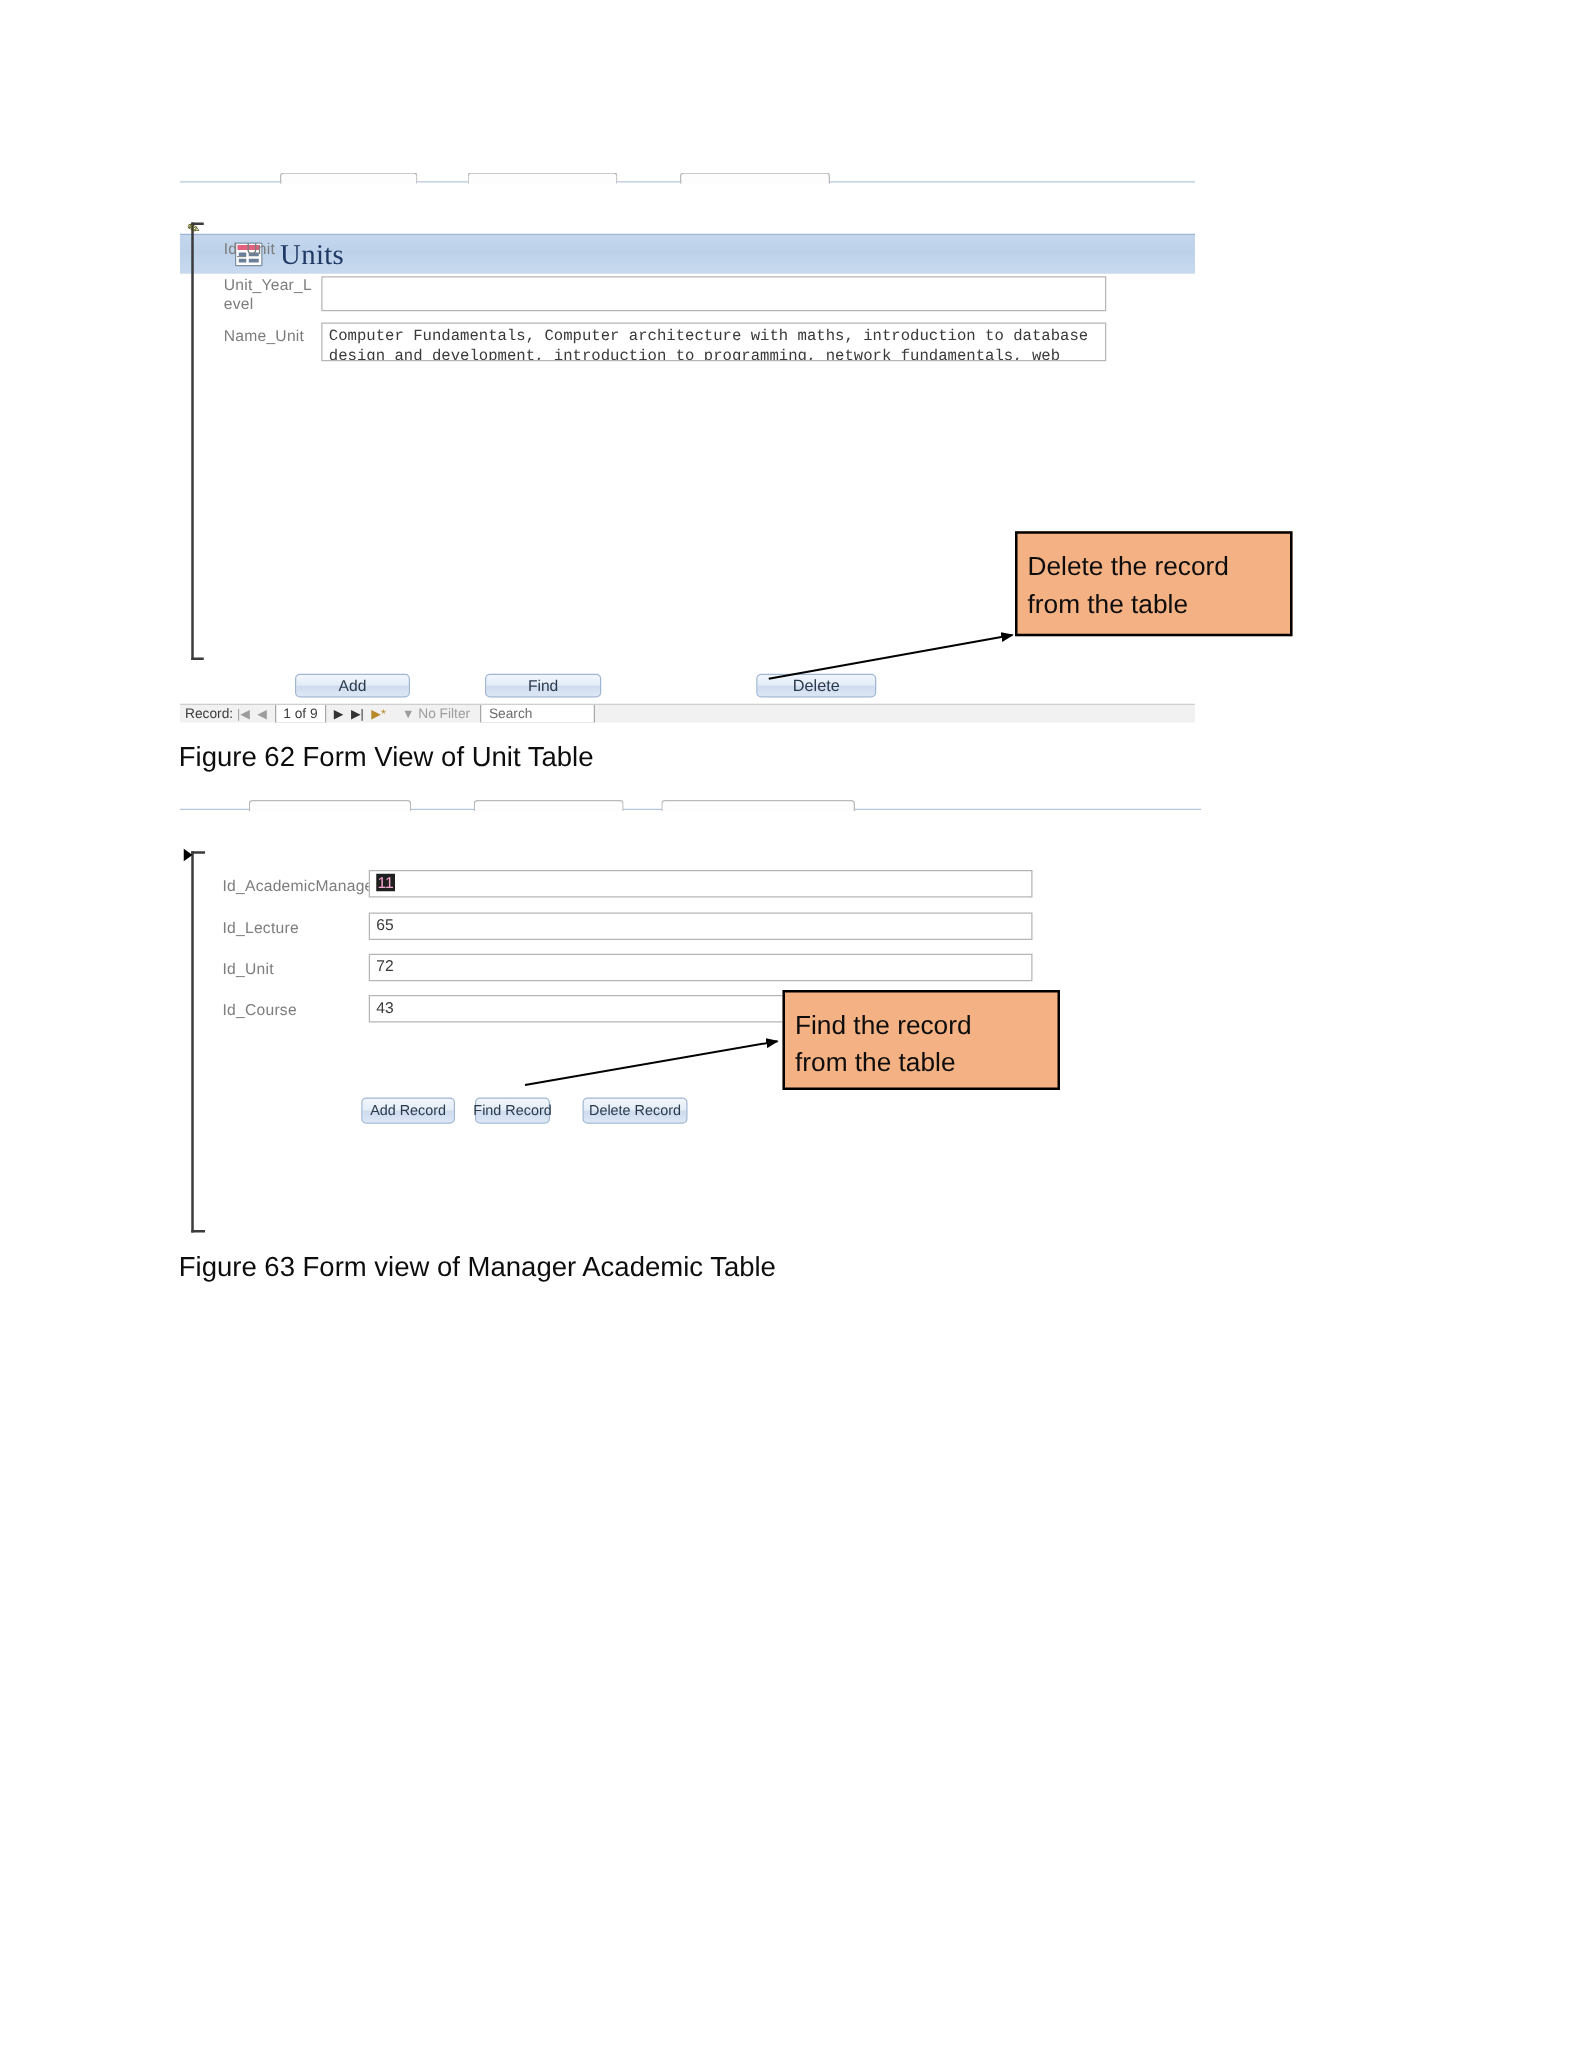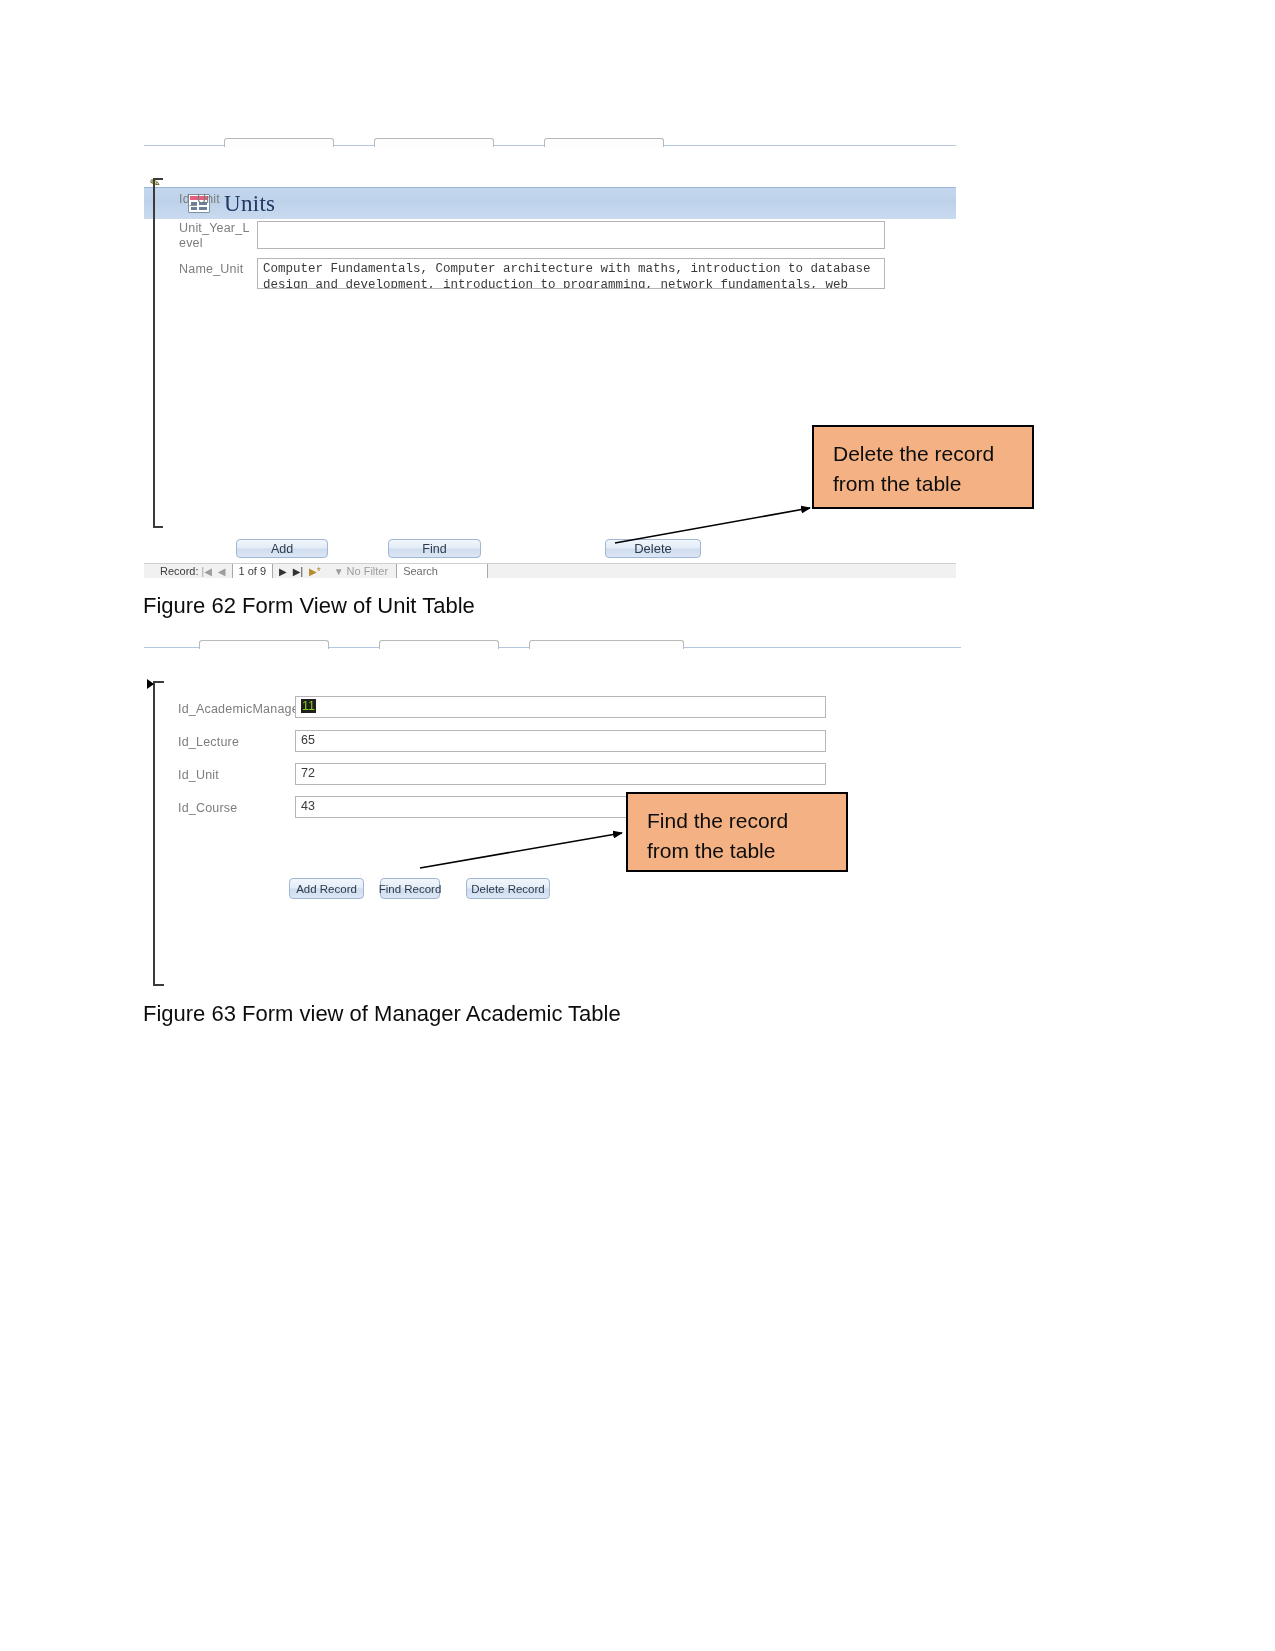--- a/index.html
+++ b/index.html
@@ -130,21 +130,21 @@
   .caret {
     display: inline-block;
     width: 1px;
     height: 12px;
     background: #000;
     vertical-align: -2px;
     margin-left: 0px;
   }
   .sel-text {
     background: #1f1f1f;
-    color: #84cc16;
+    color: #f9a8d4;
     padding: 0 1px;
   }
 
   .access-btn {
     position: absolute;
     box-sizing: border-box;
     border: 1px solid #9fb6d4;
     border-radius: 4px;
     background: linear-gradient(to bottom, #f2f6fc 0%, #e3ecf7 48%, #cfdcee 52%, #dce7f5 100%);
     font-family: "Liberation Sans", sans-serif;
@@ -195,21 +195,21 @@
   
   .callout {
     position: absolute;
     background: #f4b183;
     border: 2px solid #000000;
     box-sizing: border-box;
     font-family: "Liberation Sans", sans-serif;
     font-size: 21px;
     color: #0d0d0d;
     line-height: 30px;
-    padding: 12px 0 0 19px;
+    padding: 12px 0 0 8px;
   }
   .callout span { display: block; }
 
   
   .figcaption {
     position: absolute;
     font-family: "Liberation Sans", sans-serif;
     font-size: 22px;
     color: #0d0d0d;
     white-space: nowrap;
@@ -263,21 +263,21 @@
   <div class="access-btn" style="left:92px; top:401px; width:92px; height:19px; font-size:12.5px;">
     <span>Add</span>
   </div>
   <div class="access-btn" style="left:244px; top:401px; width:93px; height:19px; font-size:12.5px;">
     <span>Find</span>
   </div>
   <div class="access-btn" style="left:426px; top:401px; width:96px; height:19px; font-size:13px;margin-left:35px;">
     <span>Delete</span>
   </div>
 
-  <div class="nav-bar" style="top:425px; height:15px;padding-left:12px;">
+  <div class="nav-bar" style="top:425px; height:15px;">
     <span class="nb">Record:</span>
     <span class="nav-glyph disabled">|◀</span>
     <span class="nav-glyph disabled">◀</span>
     <span class="nav-box">1 of 9</span>
     <span class="nav-glyph">▶</span>
     <span class="nav-glyph">▶|</span>
     <span class="nav-glyph nav-new">▶*</span>
     <span class="nav-glyph disabled" style="margin-left:10px;">▼</span>
     <span style="color:#9d9d9d;">No Filter</span>
     <span class="nav-box" style="margin-left:8px; width:78px; color:#6d6d6d;">Search</span>

